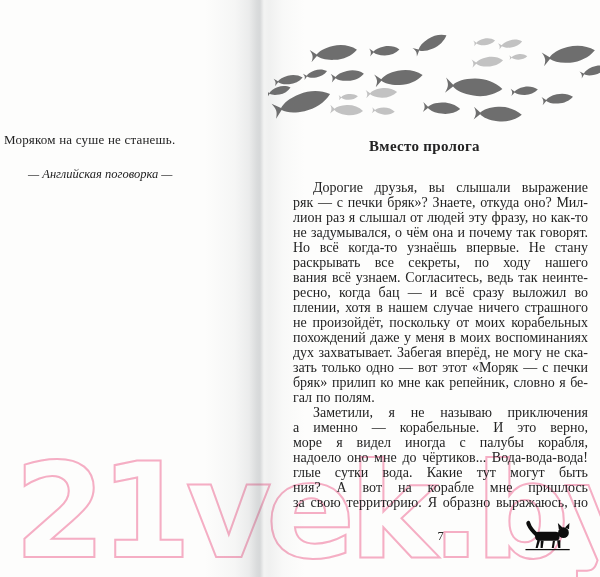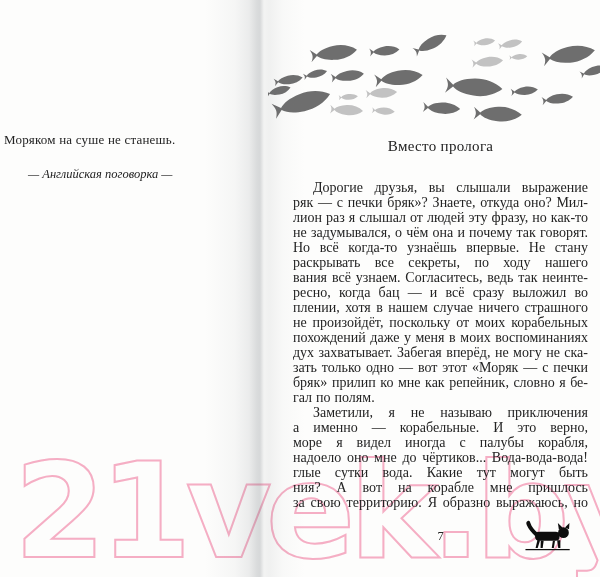--- a/index.html
+++ b/index.html
@@ -44,23 +44,23 @@
   .epigraph-attribution {
     margin-top: 19px; margin-left: 24px;
     font-style: italic; font-size: 12.5px;
   }
 
   
   .fish-school { position: absolute; left: 10px; top: 30px; width: 332px; height: 100px; }
 
   
   .chapter-heading {
-    position: absolute; left: 35px; top: 138px; width: 295px;
+    position: absolute; left: 19px; top: 138px; width: 295px;
     text-align: center;
-    font-weight: normal; font-size: 15px; letter-spacing: 0.3px;
+    font-weight: bold; font-size: 15px; letter-spacing: 0.3px;
     color: var(--ink, #222);
   }
 
   
   .body-text {
     position: absolute; left: 35px; top: 180px; width: 295px;
     color: var(--ink, #222);
     font-size: 14px;
   }
   .line {

